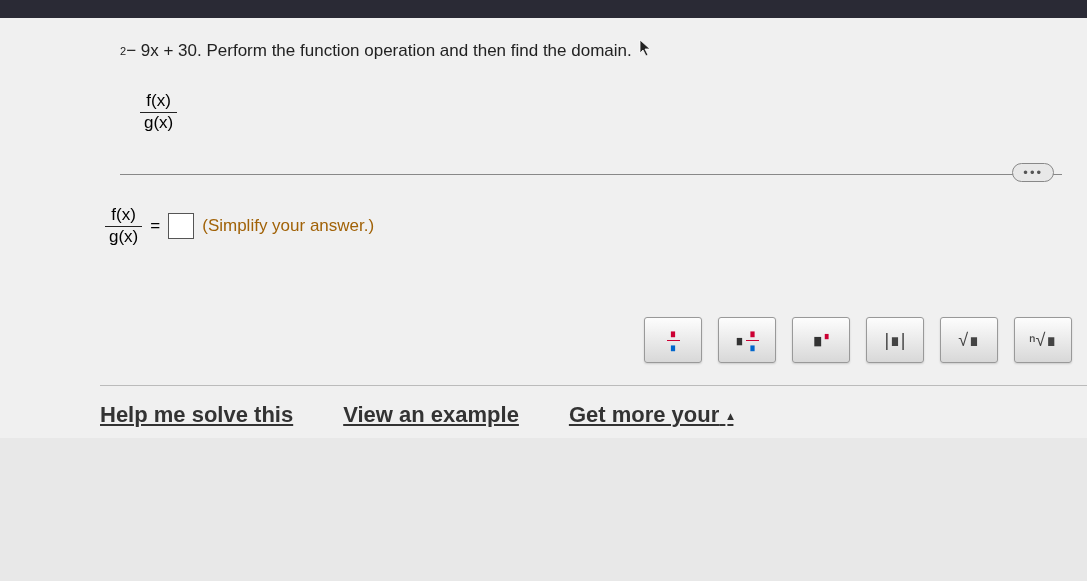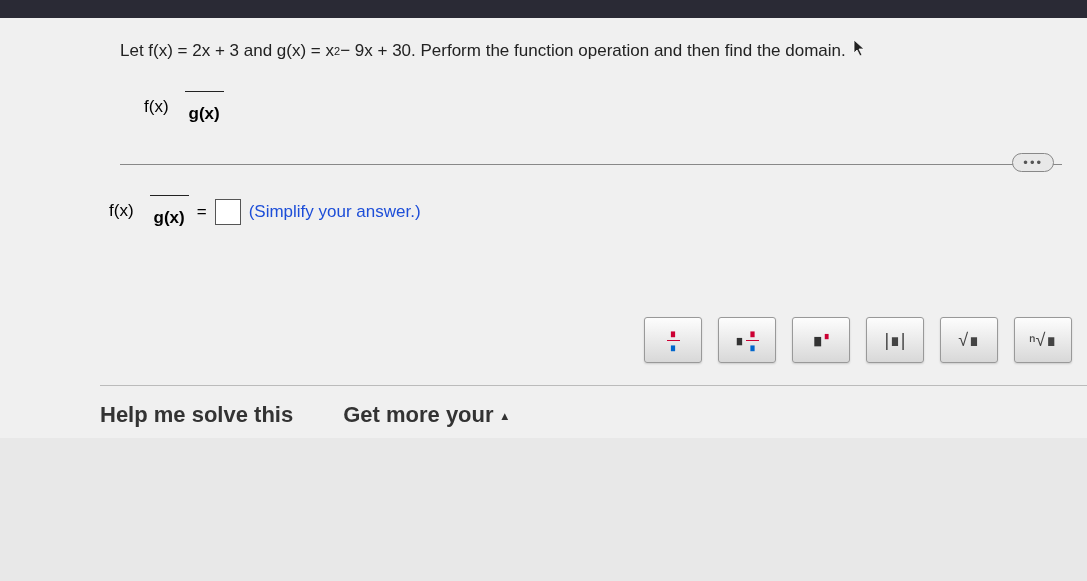--- a/index.html
+++ b/index.html
@@ -26,28 +26,28 @@
     color: #222;
     margin-bottom: 28px;
     display: flex;
     align-items: center;
     flex-wrap: wrap;
   }
   .problem-statement sup { font-size: 11px; vertical-align: super; }
   .cursor-icon { margin-left: 6px; }
   .fraction {
     display: inline-flex;
+    flex-direction: column;
     align-items: center;
     vertical-align: middle;
     font-size: 17px;
     line-height: 1.2;
-    gap: 12px;
   }
   .fraction .num { padding: 0 4px 1px; }
-  .fraction .den { border-top: 1.5px solid #222; padding: 12px 4px 0; font-weight: bold; }
+  .fraction .den { border-top: 1.5px solid #222; padding: 0 4px 0; }
   .expr-row { margin-left: 20px; margin-bottom: 40px; }
   .divider {
     border: none;
     border-top: 1px solid #888;
     margin: 0 0 30px 0;
     position: relative;
   }
   .more-dots {
     position: absolute;
     right: 8px;
@@ -68,21 +68,21 @@
     font-size: 17px;
     margin-left: -15px;
   }
   .answer-box {
     width: 26px;
     height: 26px;
     border: 1px solid #555;
     background: #fff;
     display: inline-block;
   }
-  .hint { color: #1d4ed8; }
+  .hint { color: #a16207; }
   .toolbar-row {
     position: absolute;
     bottom: 75px;
     right: 15px;
     display: flex;
     gap: 16px;
   }
   .tool-btn {
     width: 58px;
     height: 46px;
@@ -112,32 +112,31 @@
     left: 100px;
     right: 0;
     border-top: 1px solid #bbb;
     padding-top: 16px;
     display: flex;
     gap: 50px;
     font-size: 22px;
     font-weight: bold;
     color: #333;
   }
-  .help-link { cursor: pointer; }
+  .help-link { cursor: pointer; text-decoration: underline; }
   .help-link .caret { font-size: 12px; vertical-align: middle; margin-left: 2px;}
 </style>
 </head>
 <body>
 
 <div class="dark-bar"></div>
 
 <div class="content">
 
   <div class="problem-statement">
-    <span>Let f(x) = 2x + 3 and g(x) = x</span>
       <sup>2</sup>
       <span> − 9x + 30. Perform the function operation and then find the domain.</span>
     <span class="cursor-icon">
       <svg width="16" height="20" viewBox="0 0 16 20">
           <path d="M2 2 L2 15 L5 12 L8 18 L10 17 L7 11 L12 11 Z" fill="#222" stroke="#fff" stroke-width="0.8"></path>
         </svg>
     </span>
   </div>
 
   <div class="expr-row">
@@ -187,19 +186,20 @@
     <div class="tool-btn">
       <span>√∎</span>
     </div>
     <div class="tool-btn">
       <span>ⁿ√∎</span>
     </div>
   </div>
 
   <div class="help-row">
     <span class="help-link">Help me solve this</span>
+    <span class="help-link">View an example</span>
     <span class="help-link">
       <span>Get more your</span>
       <span class="caret">▴</span>
     </span>
   </div>
 
 </div>
 
 </body></html>

